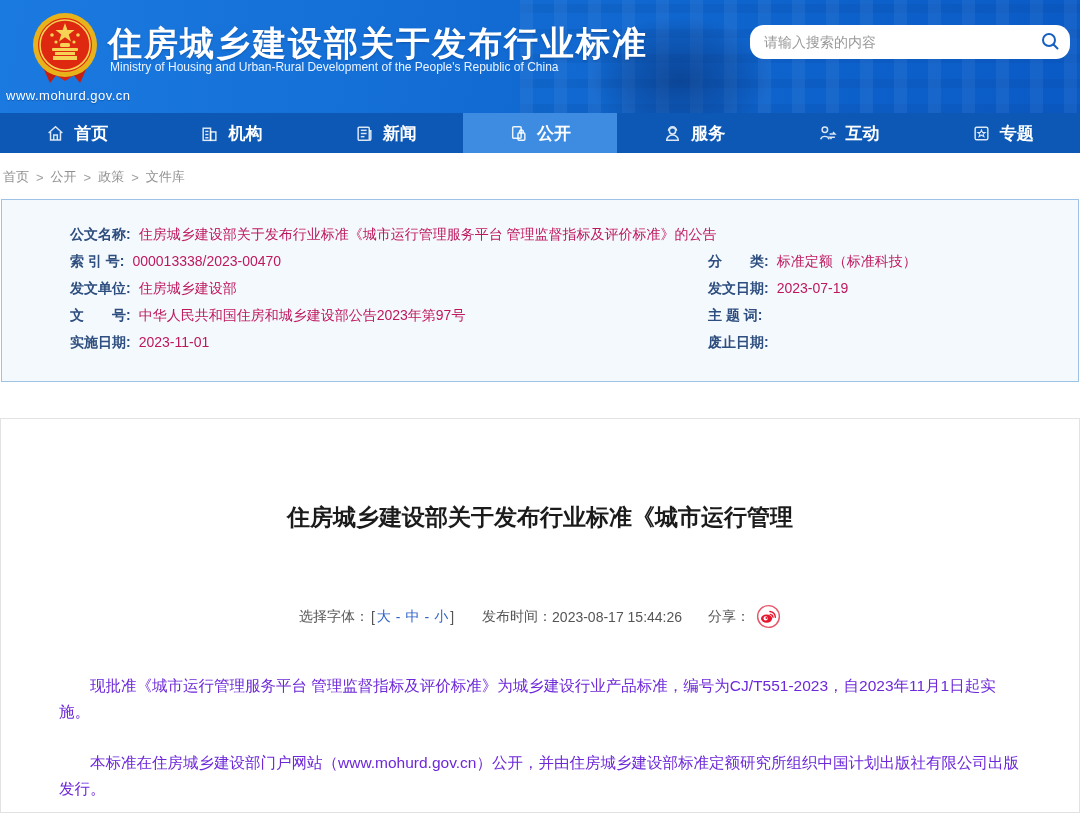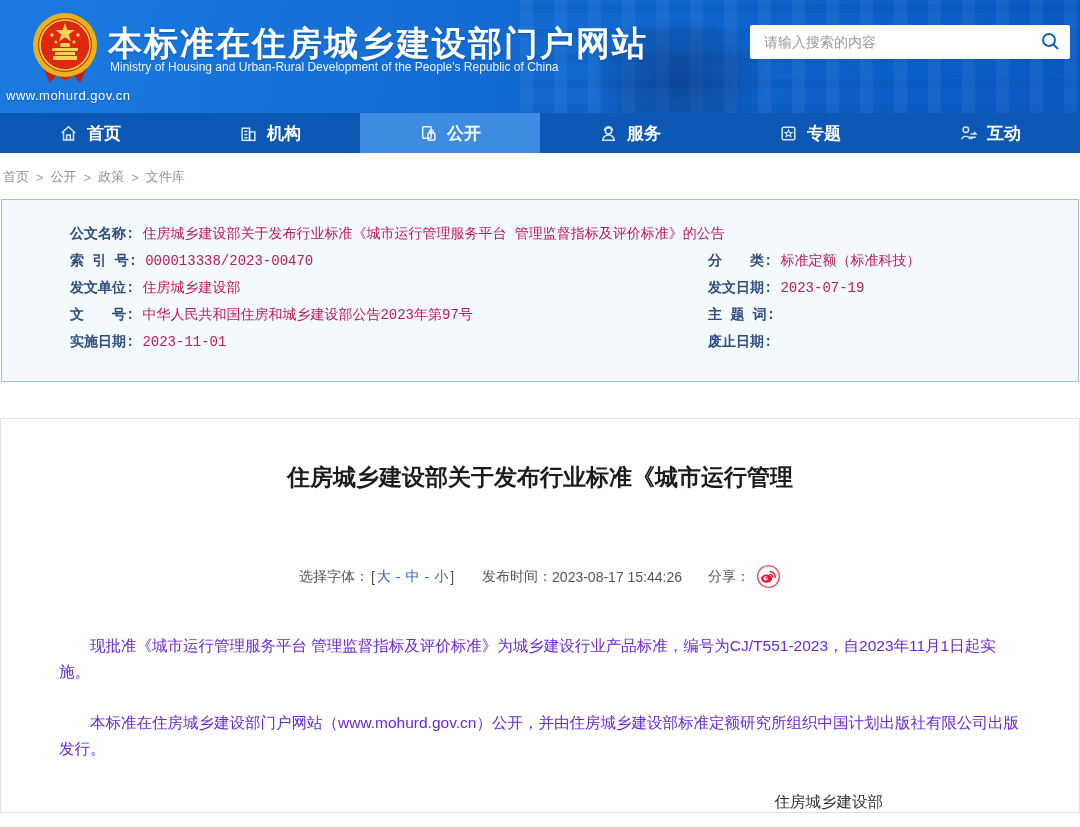--- a/index.html
+++ b/index.html
@@ -36,21 +36,21 @@
     position: absolute; left: 110px; top: 60px;
     font-size: 12px; color: #e9f3ff; white-space: nowrap;
   }
   .site-url {
     position: absolute; left: 6px; top: 88px;
     font-size: 13px; font-weight: normal; color: #ffffff; letter-spacing: .5px;
     text-shadow: 0 1px 1px rgba(0,40,100,.4);
   }
   .searchbar {
     position: absolute; right: 10px; top: 25px; width: 320px; height: 34px;
-    background: #fff; border-radius: 2px;
+    background: #fff; border-radius: 14px;
     display: flex; align-items: center; padding: 0 10px 0 14px;
   }
   .searchbar input {
     flex: 1; border: none; outline: none; font-size: 14px; color: #333;
     font-family: inherit; background: transparent;
   }
   .searchbar input::placeholder { color: #999; }
   .search-btn { border: none; background: none; cursor: pointer; display: flex; align-items: center; }
   
   .nav { display: flex; height: 40px; background: #0c58b4; }
@@ -65,35 +65,36 @@
     padding: 15px 3px 10px; font-size: 13px; color: #919191;
     display: flex; align-items: center;
   }
   .breadcrumb .crumb { cursor: pointer; }
   .breadcrumb .sep { margin: 0 7px; color: #a0a0a0; }
   
   .doc-meta {
     margin: 3px 1px 0; background: #f4f9fe; border: 1px solid #9cc3e5;
     padding: 26px 0 20px;
   }
-  .meta-row { display: flex; margin-bottom: 10px; line-height: 17px; font-family: Liberation Mono, monospace; }
+  .meta-row { display: flex; margin-bottom: 10px; line-height: 17px; }
   .meta-cell-l { flex: 1; padding-left: 68px; display: flex; }
   .meta-cell-r { width: 370px; display: flex; }
   .meta-label {
     font-weight: bold; color: #2d4e7e; font-size: 14px; white-space: pre; margin-right: 8px;
   }
   .meta-value { color: #be185d; font-size: 14px; }
   
   .article {
     margin: 36px 0 0; border: 1px solid #e2e2e2; background: #fff;
     height: 395px; padding-top: 40px;
   }
   .article-title {
     text-align: center; font-size: 23px; font-weight: bold; color: #1b1b1b;
     line-height: 37px;
+    margin-top: 40px;
   }
   .article-meta {
     margin-top: 68px; display: flex; justify-content: center; align-items: center;
     font-size: 14px; color: #555;
   }
   .article-meta .grp { display: flex; align-items: center; }
   .article-meta .sp { width: 26px; }
   .font-link { color: #2e64c8; cursor: pointer; }
   .font-dash { color: #2e64c8; margin: 0 5px; }
   .bracket { color: #555; margin: 0 2px; }
@@ -122,21 +123,21 @@
       <circle cx="50" cy="24" r="1.8" fill="#f6d255"></circle>
       <circle cx="28" cy="31" r="1.6" fill="#f6d255"></circle>
       <circle cx="46" cy="31" r="1.6" fill="#f6d255"></circle>
       <rect x="24" y="37" width="26" height="3" rx="1" fill="#f6d255"></rect>
       <rect x="27" y="41" width="20" height="3" fill="#f6d255"></rect>
       <rect x="25" y="45" width="24" height="4" fill="#f6d255"></rect>
       <rect x="32" y="32" width="10" height="4" rx="1.5" fill="#f6d255"></rect>
     </svg>
   </div>
 
-  <div class="site-title">本标准在住房城乡建设部门户网站</div>
+  <div class="site-title">住房城乡建设部关于发布行业标准</div>
   <div class="site-sub">Ministry of Housing and Urban-Rural Development of the People's Republic of China</div>
   <div class="site-url">www.mohurd.gov.cn</div>
 
   <div class="searchbar">
     <input type="text" placeholder="请输入搜索的内容" style="">
     <button class="search-btn">
       <span>
         <svg width="20" height="20" viewBox="0 0 20 20">
           <circle cx="9" cy="9" r="6" fill="none" stroke="#1560c0" stroke-width="2"></circle>
           <line x1="13.5" y1="13.5" x2="17.5" y2="17.5" stroke="#1560c0" stroke-width="2" stroke-linecap="round"></line>
@@ -162,20 +163,32 @@
       <svg width="19" height="19" viewBox="0 0 18 18" fill="none" stroke="rgba(255,255,255,.85)" stroke-width="1.4">
         <rect x="3" y="4" width="7" height="11.5"></rect>
           <rect x="10" y="7.5" width="5" height="8"></rect>
         <line x1="5" y1="7" x2="8" y2="7"></line>
           <line x1="5" y1="10" x2="8" y2="10"></line>
           <line x1="5" y1="13" x2="8" y2="13"></line>
       </svg>
     </span>
     <span>机构</span>
   </div>
+  <div class="nav-item">
+    <span>
+      <svg width="19" height="19" viewBox="0 0 18 18" fill="none" stroke="rgba(255,255,255,.85)" stroke-width="1.4">
+        <rect x="3" y="3" width="10.5" height="12.5" rx="1"></rect>
+        <line x1="5.5" y1="6" x2="11" y2="6"></line>
+          <line x1="5.5" y1="9" x2="11" y2="9"></line>
+          <line x1="5.5" y1="12" x2="9" y2="12"></line>
+        <path d="M13.5 6.5 H15 V14 a1.5 1.5 0 0 1 -1.5 1.5"></path>
+      </svg>
+    </span>
+    <span>新闻</span>
+  </div>
   <div class="nav-item active">
     <span>
       <svg width="19" height="19" viewBox="0 0 18 18" fill="none" stroke="rgba(255,255,255,.9)" stroke-width="1.4">
         <rect x="3.5" y="2.5" width="8" height="11" rx="1"></rect>
         <rect x="8.5" y="8.5" width="6.5" height="7" rx="1"></rect>
         <path d="M10 8.5 V7.5 a1.8 1.8 0 0 1 3.6 0 V8.5"></path>
       </svg>
     </span>
     <span>公开</span>
   </div>
@@ -185,35 +198,35 @@
         <circle cx="9" cy="6.5" r="3"></circle>
         <path d="M3.5 15.5 a5.5 5 0 0 1 11 0 Z"></path>
         <path d="M5 6.5 a4 4 0 0 1 8 0" stroke-width="1.1"></path>
       </svg>
     </span>
     <span>服务</span>
   </div>
   <div class="nav-item">
     <span>
       <svg width="19" height="19" viewBox="0 0 18 18" fill="none" stroke="rgba(255,255,255,.85)" stroke-width="1.4">
-        <rect x="3" y="3" width="12" height="12" rx="1.5"></rect>
-        <polygon points="9,5.6 10,8 12.5,8 10.5,9.6 11.3,12 9,10.6 6.7,12 7.5,9.6 5.5,8 8,8" stroke-width="1"></polygon>
-      </svg>
-    </span>
-    <span>专题</span>
-  </div>
-  <div class="nav-item">
-    <span>
-      <svg width="19" height="19" viewBox="0 0 18 18" fill="none" stroke="rgba(255,255,255,.85)" stroke-width="1.4">
         <circle cx="6.5" cy="5.5" r="2.6"></circle>
         <path d="M2.5 14.5 a4.2 4 0 0 1 8 0"></path>
         <path d="M11 9.5 h5 l-1.8 -1.8 M16 12.5 h-5 l1.8 1.8"></path>
       </svg>
     </span>
     <span>互动</span>
+  </div>
+  <div class="nav-item">
+    <span>
+      <svg width="19" height="19" viewBox="0 0 18 18" fill="none" stroke="rgba(255,255,255,.85)" stroke-width="1.4">
+        <rect x="3" y="3" width="12" height="12" rx="1.5"></rect>
+        <polygon points="9,5.6 10,8 12.5,8 10.5,9.6 11.3,12 9,10.6 6.7,12 7.5,9.6 5.5,8 8,8" stroke-width="1"></polygon>
+      </svg>
+    </span>
+    <span>专题</span>
   </div>
 </div>
 
 <div class="breadcrumb">
   <span class="crumb">首页</span>
   <span class="sep">&gt;</span>
   <span class="crumb">公开</span>
   <span class="sep">&gt;</span>
   <span class="crumb">政策</span>
   <span class="sep">&gt;</span>

